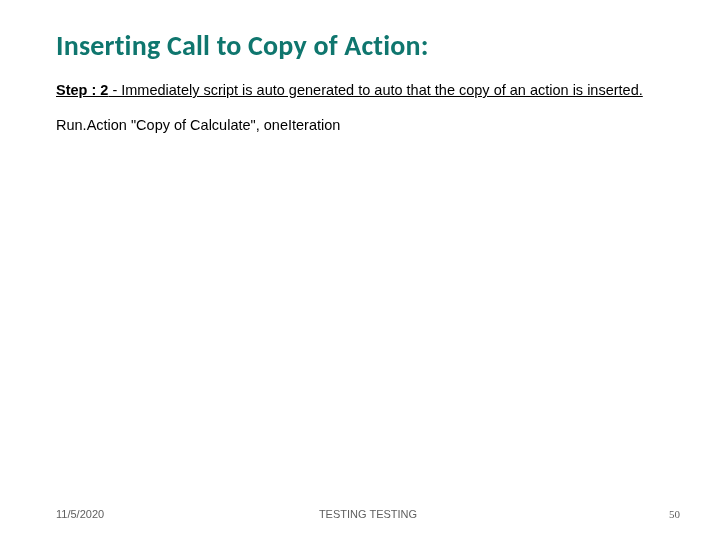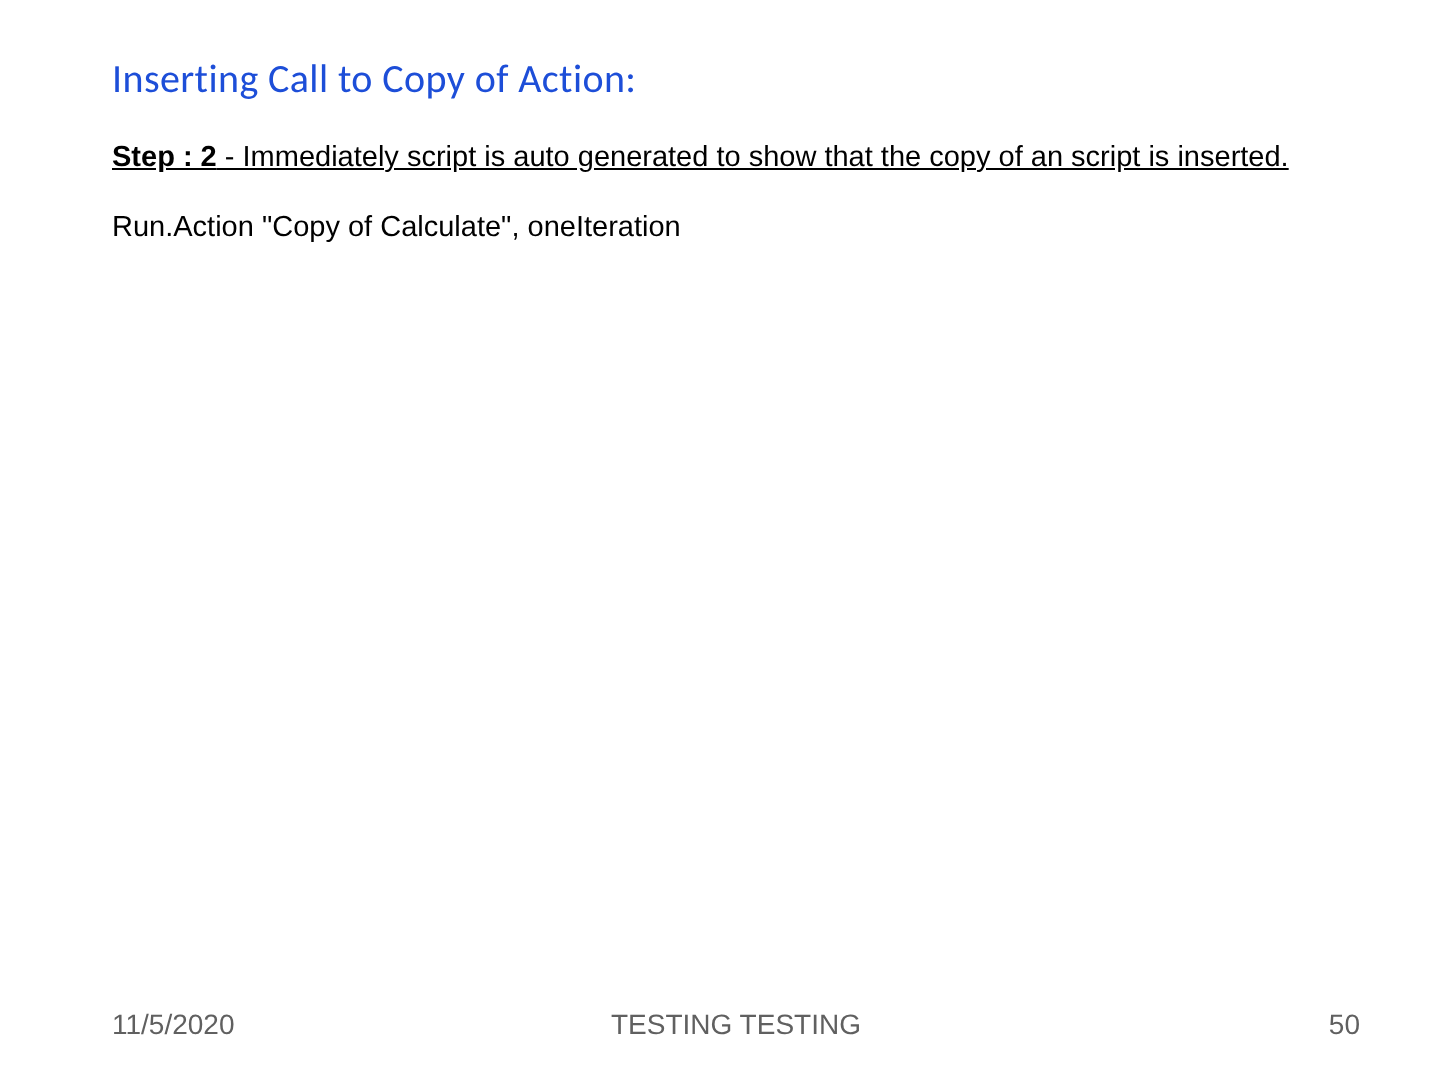--- a/index.html
+++ b/index.html
@@ -15,23 +15,23 @@
   }
   .slide {
     box-sizing: border-box;
     width: 720px;
     height: 540px;
     padding: 28px 56px 20px 56px;
     position: relative;
   }
   .title {
     font-family: "Segoe UI Light", "Segoe UI", "Calibri Light", Calibri, Arial, sans-serif;
-    font-weight: 400;
-    font-size: 20px;
-    color: #1d4ed8;
+    font-weight: 700;
+    font-size: 28px;
+    color: #0f766e;
     margin: 0 0 18px 0;
     letter-spacing: 0.2px;
   }
   .step-line {
     font-size: 14.5px;
     line-height: 1.35;
     margin-bottom: 16px;
   }
   .step-line .bold {
     font-weight: 700;
@@ -43,44 +43,45 @@
   }
   .code-line {
     font-size: 14.5px;
     font-weight: 400;
   }
   .footer {
     position: absolute;
     left: 56px;
     right: 40px;
     bottom: 20px;
-    font-size: 14px;
+    font-size: 11px;
     color: #606060;
     display: flex;
     align-items: flex-end;
   }
   .footer .date { flex: 0 0 auto; }
   .footer .center {
     position: absolute;
     left: 0; right: 0;
     text-align: center;
   }
   .footer .pagenum {
     margin-left: auto;
+    font-family: Liberation Serif, serif;
   }
 </style>
 </head>
 <body>
 
 <div class="slide">
 
   <h1 class="title">Inserting Call to Copy of Action:</h1>
 
   <div class="step-line">
-    <span class="bold">Step : 2</span><span class="rest"> - Immediately script is auto generated to show that the copy of an script is inserted.</span>
+    <span class="bold">Step : 2</span><span class="rest"> - Immediately script is auto generated to auto that the copy of an action is inserted.</span>
   </div>
 
   <div class="code-line">Run.Action "Copy of Calculate", oneIteration</div>
 
   <div class="footer">
     <span class="date">11/5/2020</span>
     <span class="center">TESTING TESTING</span>
     <span class="pagenum">50</span>
   </div>
 

